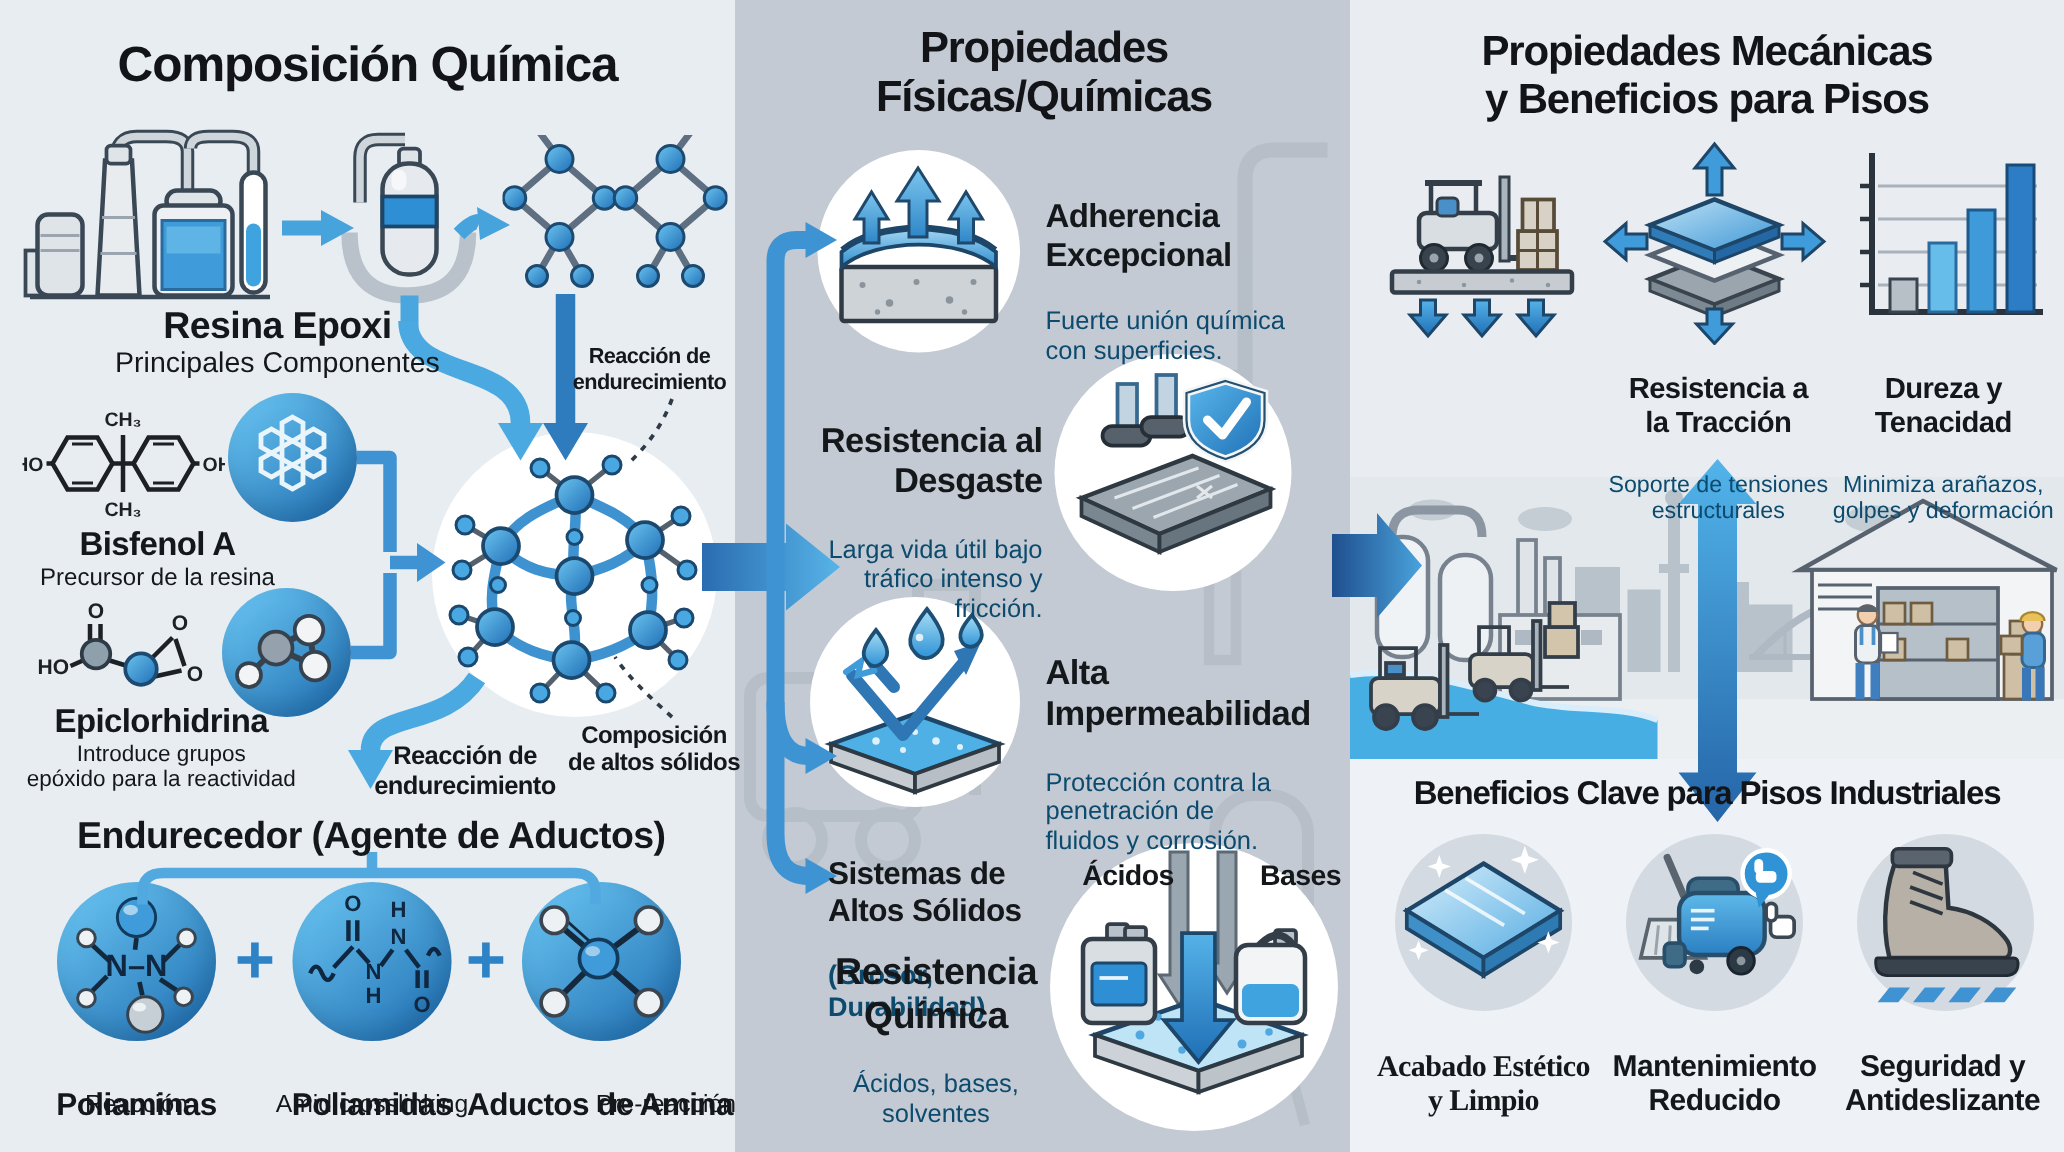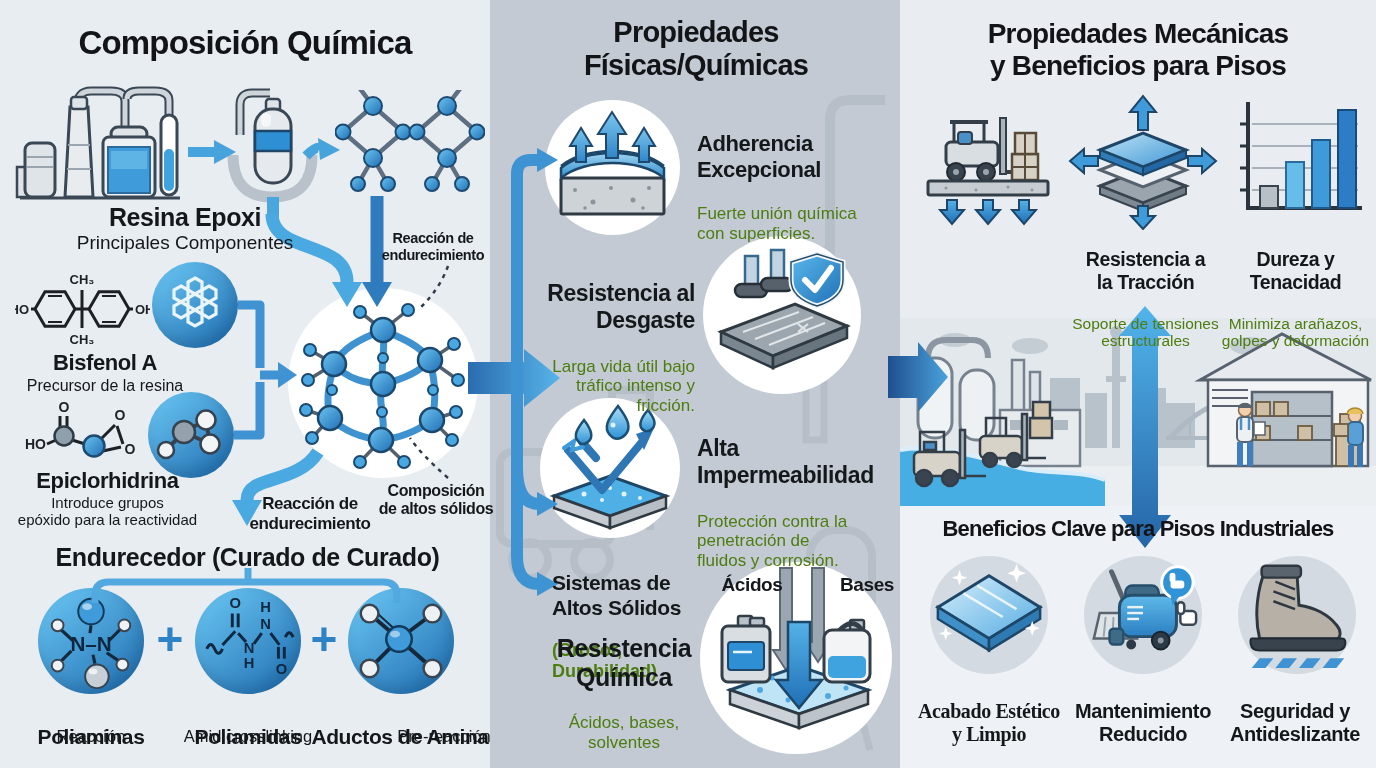--- a/index.html
+++ b/index.html
@@ -14,21 +14,21 @@
   .circle{position:absolute;border-radius:50%;z-index:1;}
   .wcirc{background:#ffffff;}
   .bcirc{background:linear-gradient(140deg,#66c1ef 8%,#2272b4 95%);
          box-shadow:inset -5px -8px 14px rgba(10,50,90,.22);}
   .gcirc{background:#d3dae1;}
   .ic{position:absolute;z-index:1;}
   #connectors{position:absolute;left:0;top:0;z-index:2;pointer-events:none;}
   #ghosts{position:absolute;z-index:0;pointer-events:none;}
   .plus{position:absolute;z-index:3;font-weight:700;color:#2e83c6;font-size:46px;text-align:center;}
   .title{font-weight:700;letter-spacing:-0.8px;color:#121418;}
-  .desc{color:#4d7c0f;}
+  .desc{color:#0c4a6e;}
 </style>
 </head>
 <body>
 
 <div id="canvas">
 
   <div class="col" style="left:0;width:490px;background:#e8edf2;"></div>
   <div class="col" style="left:490px;width:410px;background:#c3cad3;"></div>
   <div class="col" style="left:900px;width:476px;background:#e9edf2;"></div>
   <div class="abs" style="left:900px;top:505px;width:476px;height:263px;background:#eef1f5;z-index:0;"></div>
@@ -255,21 +255,21 @@
           <circle cx="94" cy="124" r="5"></circle>
       </g>
     </svg>
   </div>
 
   <div class="t b ctr" style="left:230px;top:494px;width:160px;font-size:17px;font-weight:600;">Reacción de
 endurecimiento</div>
   <div class="t b ctr" style="left:375px;top:482px;width:122px;font-size:16px;font-weight:600;">Composición
 de altos sólidos</div>
 
-  <div class="t b ctr" style="left:25px;top:543px;width:445px;font-size:25px;">Endurecedor (Curado de Curado)</div>
+  <div class="t b ctr" style="left:25px;top:543px;width:445px;font-size:25px;">Endurecedor (Agente de Aductos)</div>
 
   <div class="circle bcirc" style="left:38px;top:588px;width:106px;height:106px;">
     <svg width="106" height="106" viewBox="0 0 108 108">
       <g stroke="#15293c" stroke-width="3.2">
         <line x1="36" y1="54" x2="23" y2="42"></line>
           <line x1="34" y1="64" x2="23" y2="75"></line>
         <line x1="72" y1="54" x2="84" y2="42"></line>
           <line x1="70" y1="66" x2="82" y2="74"></line>
         <line x1="53" y1="46" x2="54" y2="38"></line>
           <line x1="56" y1="68" x2="58" y2="77"></line>

